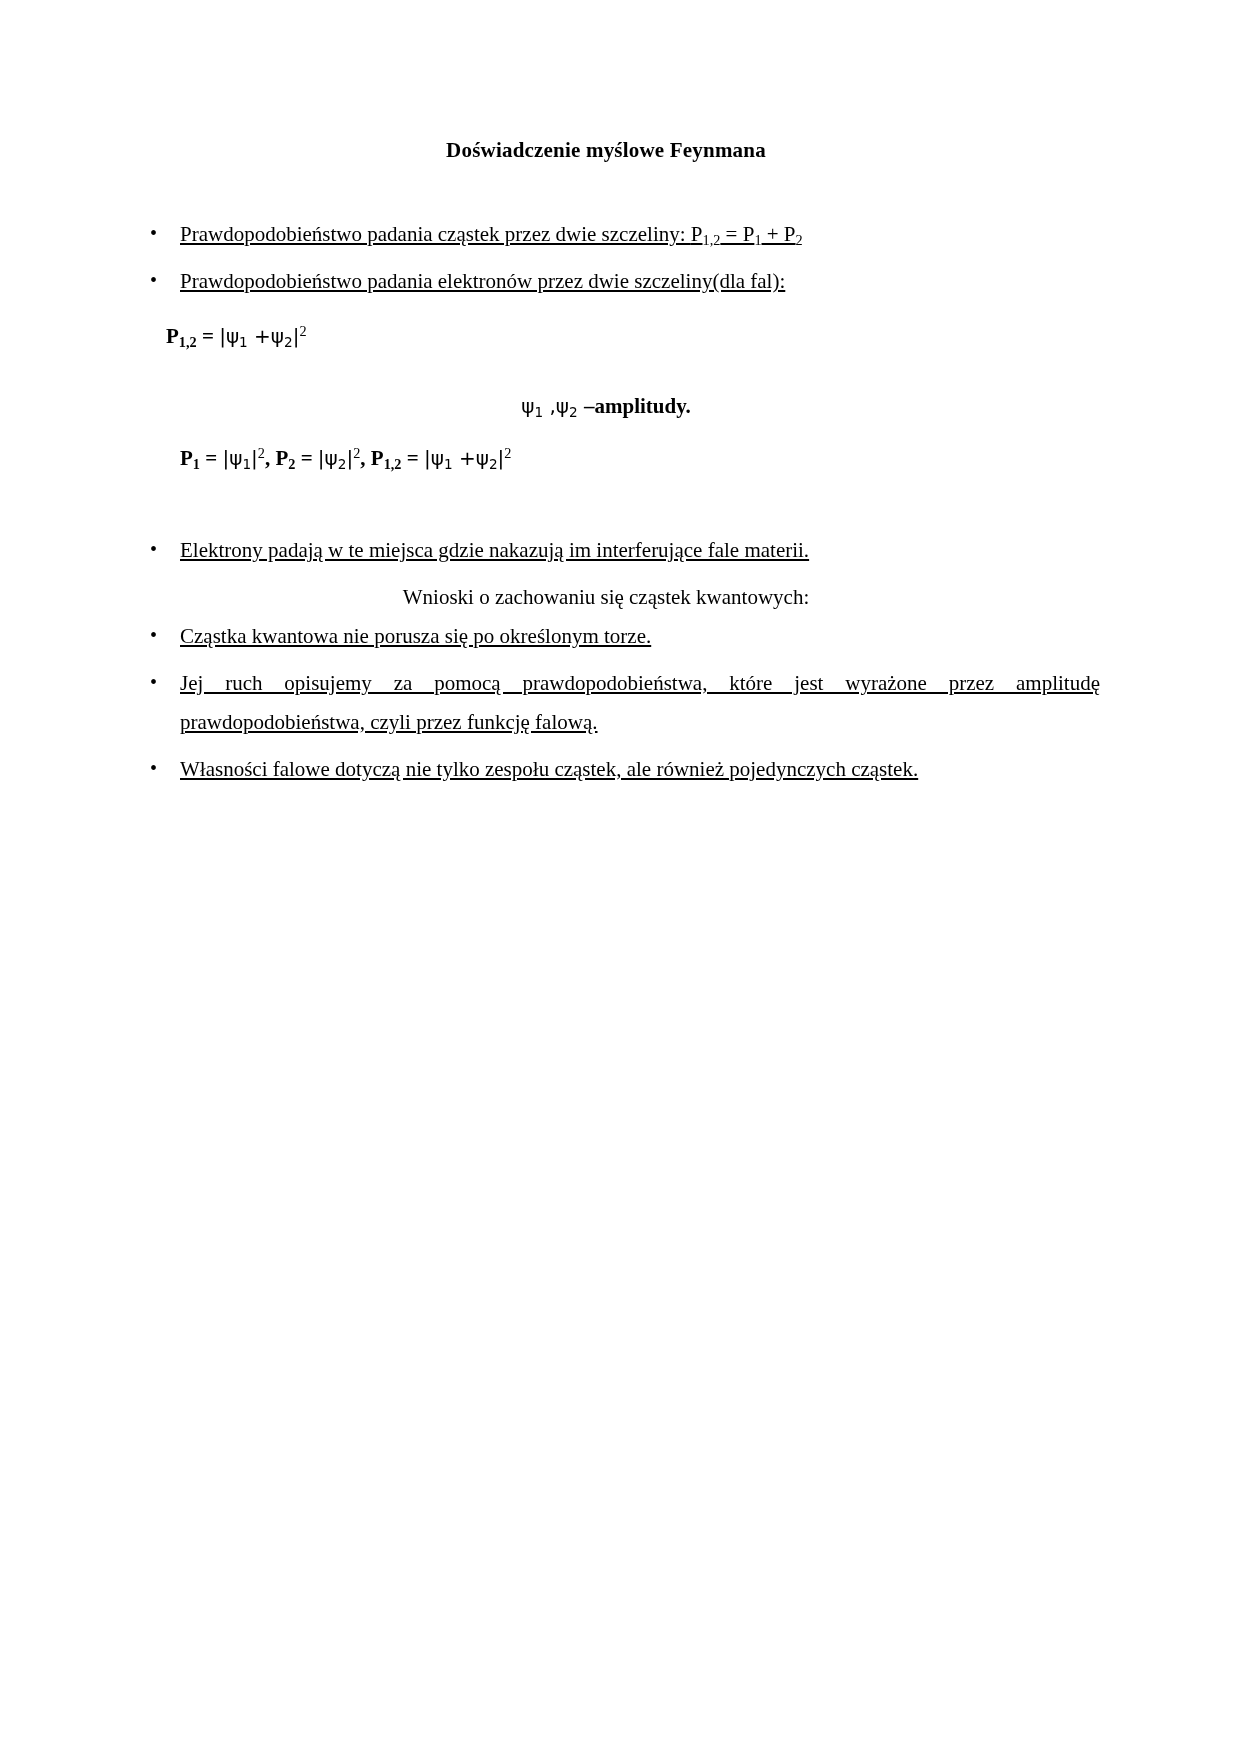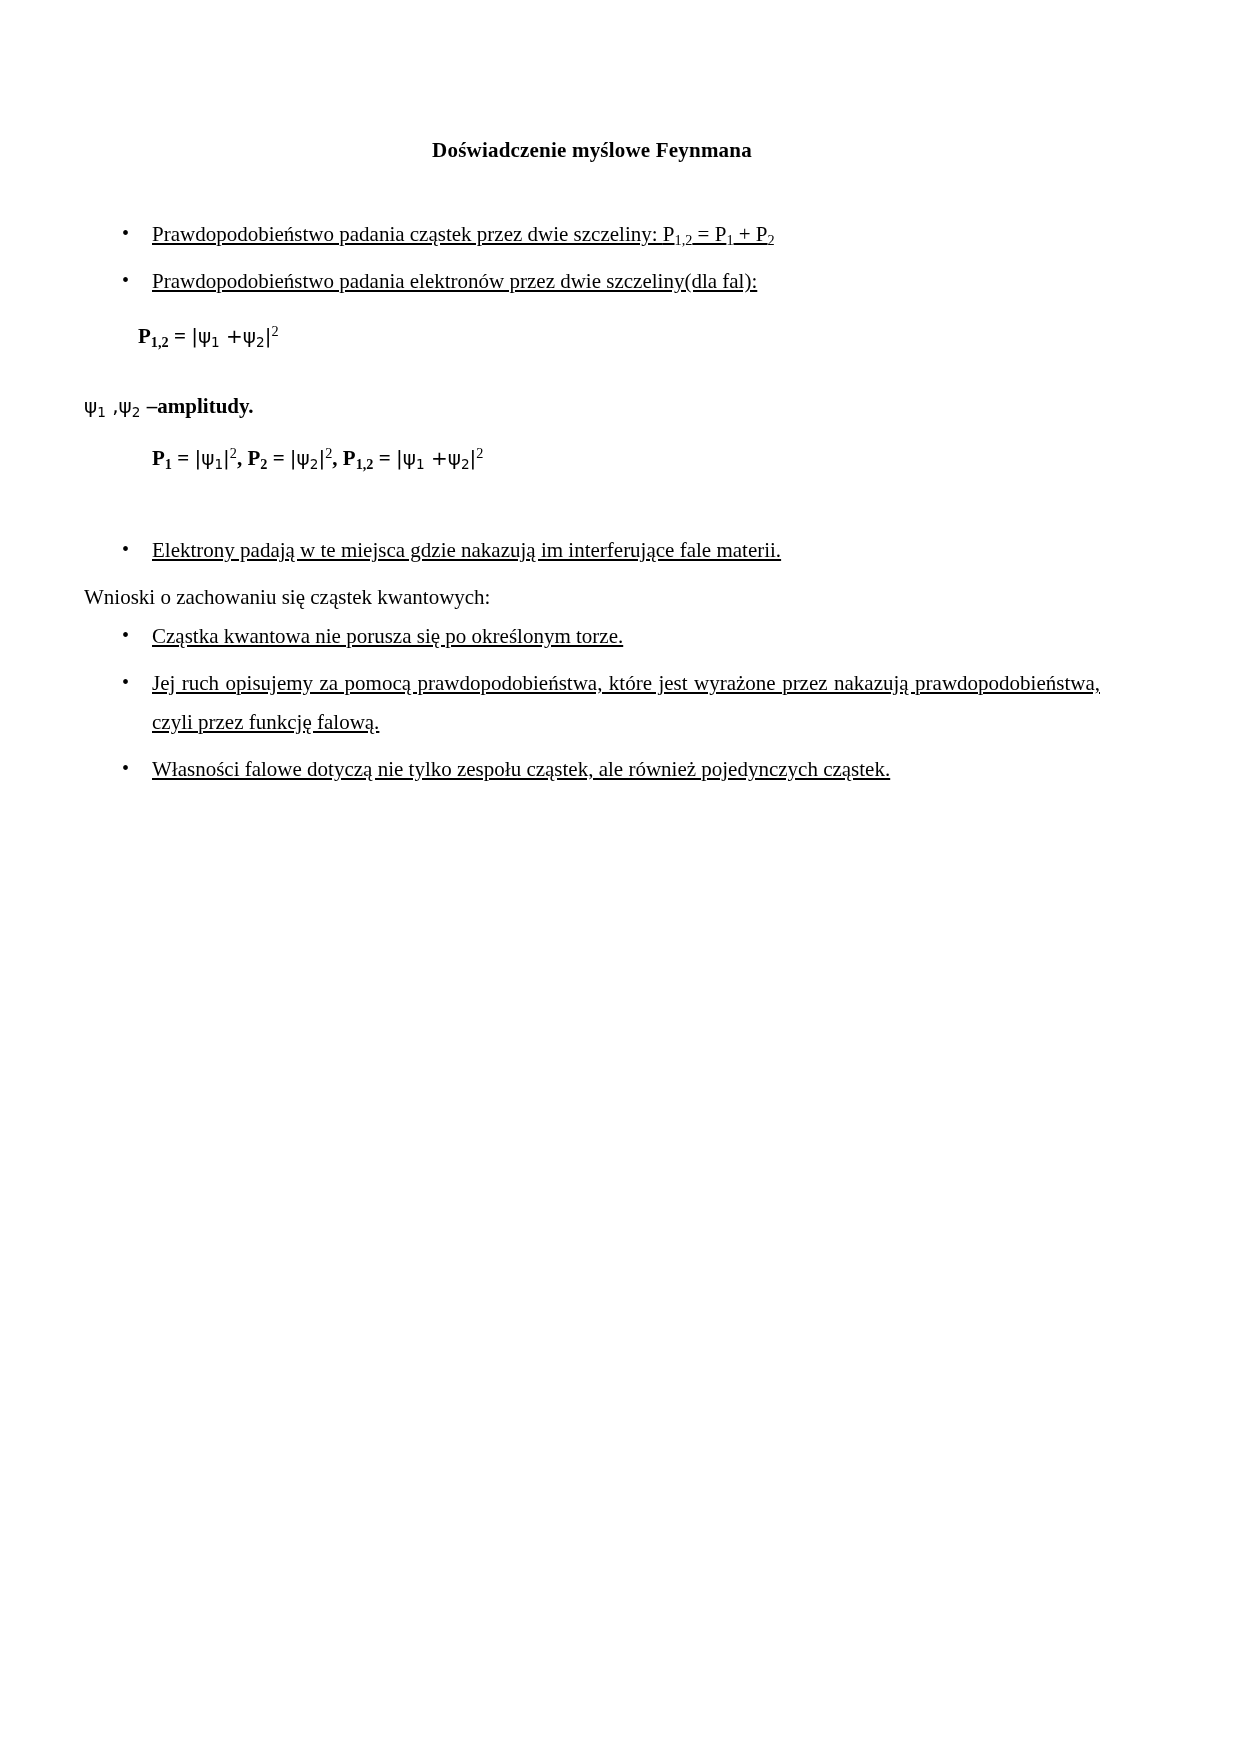--- a/index.html
+++ b/index.html
@@ -14,21 +14,21 @@
     color: #000000;
     position: relative;
     overflow: hidden;
   }
   .page {
     position: absolute;
     top: 0; left: 0;
     width: 1240px;
     height: 1622px;
     box-sizing: border-box;
-    padding: 120px 140px 0 84px;
+    padding: 120px 140px 0 112px;
   }
   .doc-title {
     text-align: center;
     font-weight: bold;
     font-size: 21px;
     letter-spacing: 0.2px;
     margin: 18px 0 0 0;
   }
   .spacer-lg { height: 52px; }
   .spacer-sm { height: 14px; }
@@ -53,20 +53,21 @@
     top: 0;
     font-size: 20px;
     line-height: 1.85;
   }
   li.justify { text-align: justify; text-justify: inter-word; }
 
   .plain-line {
     font-size: 21px;
     line-height: 1.85;
     margin: 0;
+    text-align: center;
   }
   .indent-formula {
     font-size: 21px;
     line-height: 1.9;
     margin: 16px;
     padding-left: 38px;
   }
   .indent-formula2 {
     font-size: 21px;
     line-height: 1.9;
@@ -121,20 +122,20 @@
     </li>
   </ul>
 
   <p class="plain-line">Wnioski o zachowaniu się cząstek kwantowych:</p>
 
   <ul class="bullets">
     <li>
       <span>Cząstka kwantowa nie porusza się po określonym torze.</span>
     </li>
     <li class="justify">
-      <span>Jej ruch opisujemy za pomocą prawdopodobieństwa, które jest wyrażone przez nakazują prawdopodobieństwa, czyli przez funkcję falową.</span>
+      <span>Jej ruch opisujemy za pomocą prawdopodobieństwa, które jest wyrażone przez amplitudę prawdopodobieństwa, czyli przez funkcję falową.</span>
     </li>
     <li class="justify">
       <span>Własności falowe dotyczą nie tylko zespołu cząstek, ale również pojedynczych cząstek.</span>
     </li>
   </ul>
 
 </div>
 
 </body></html>

